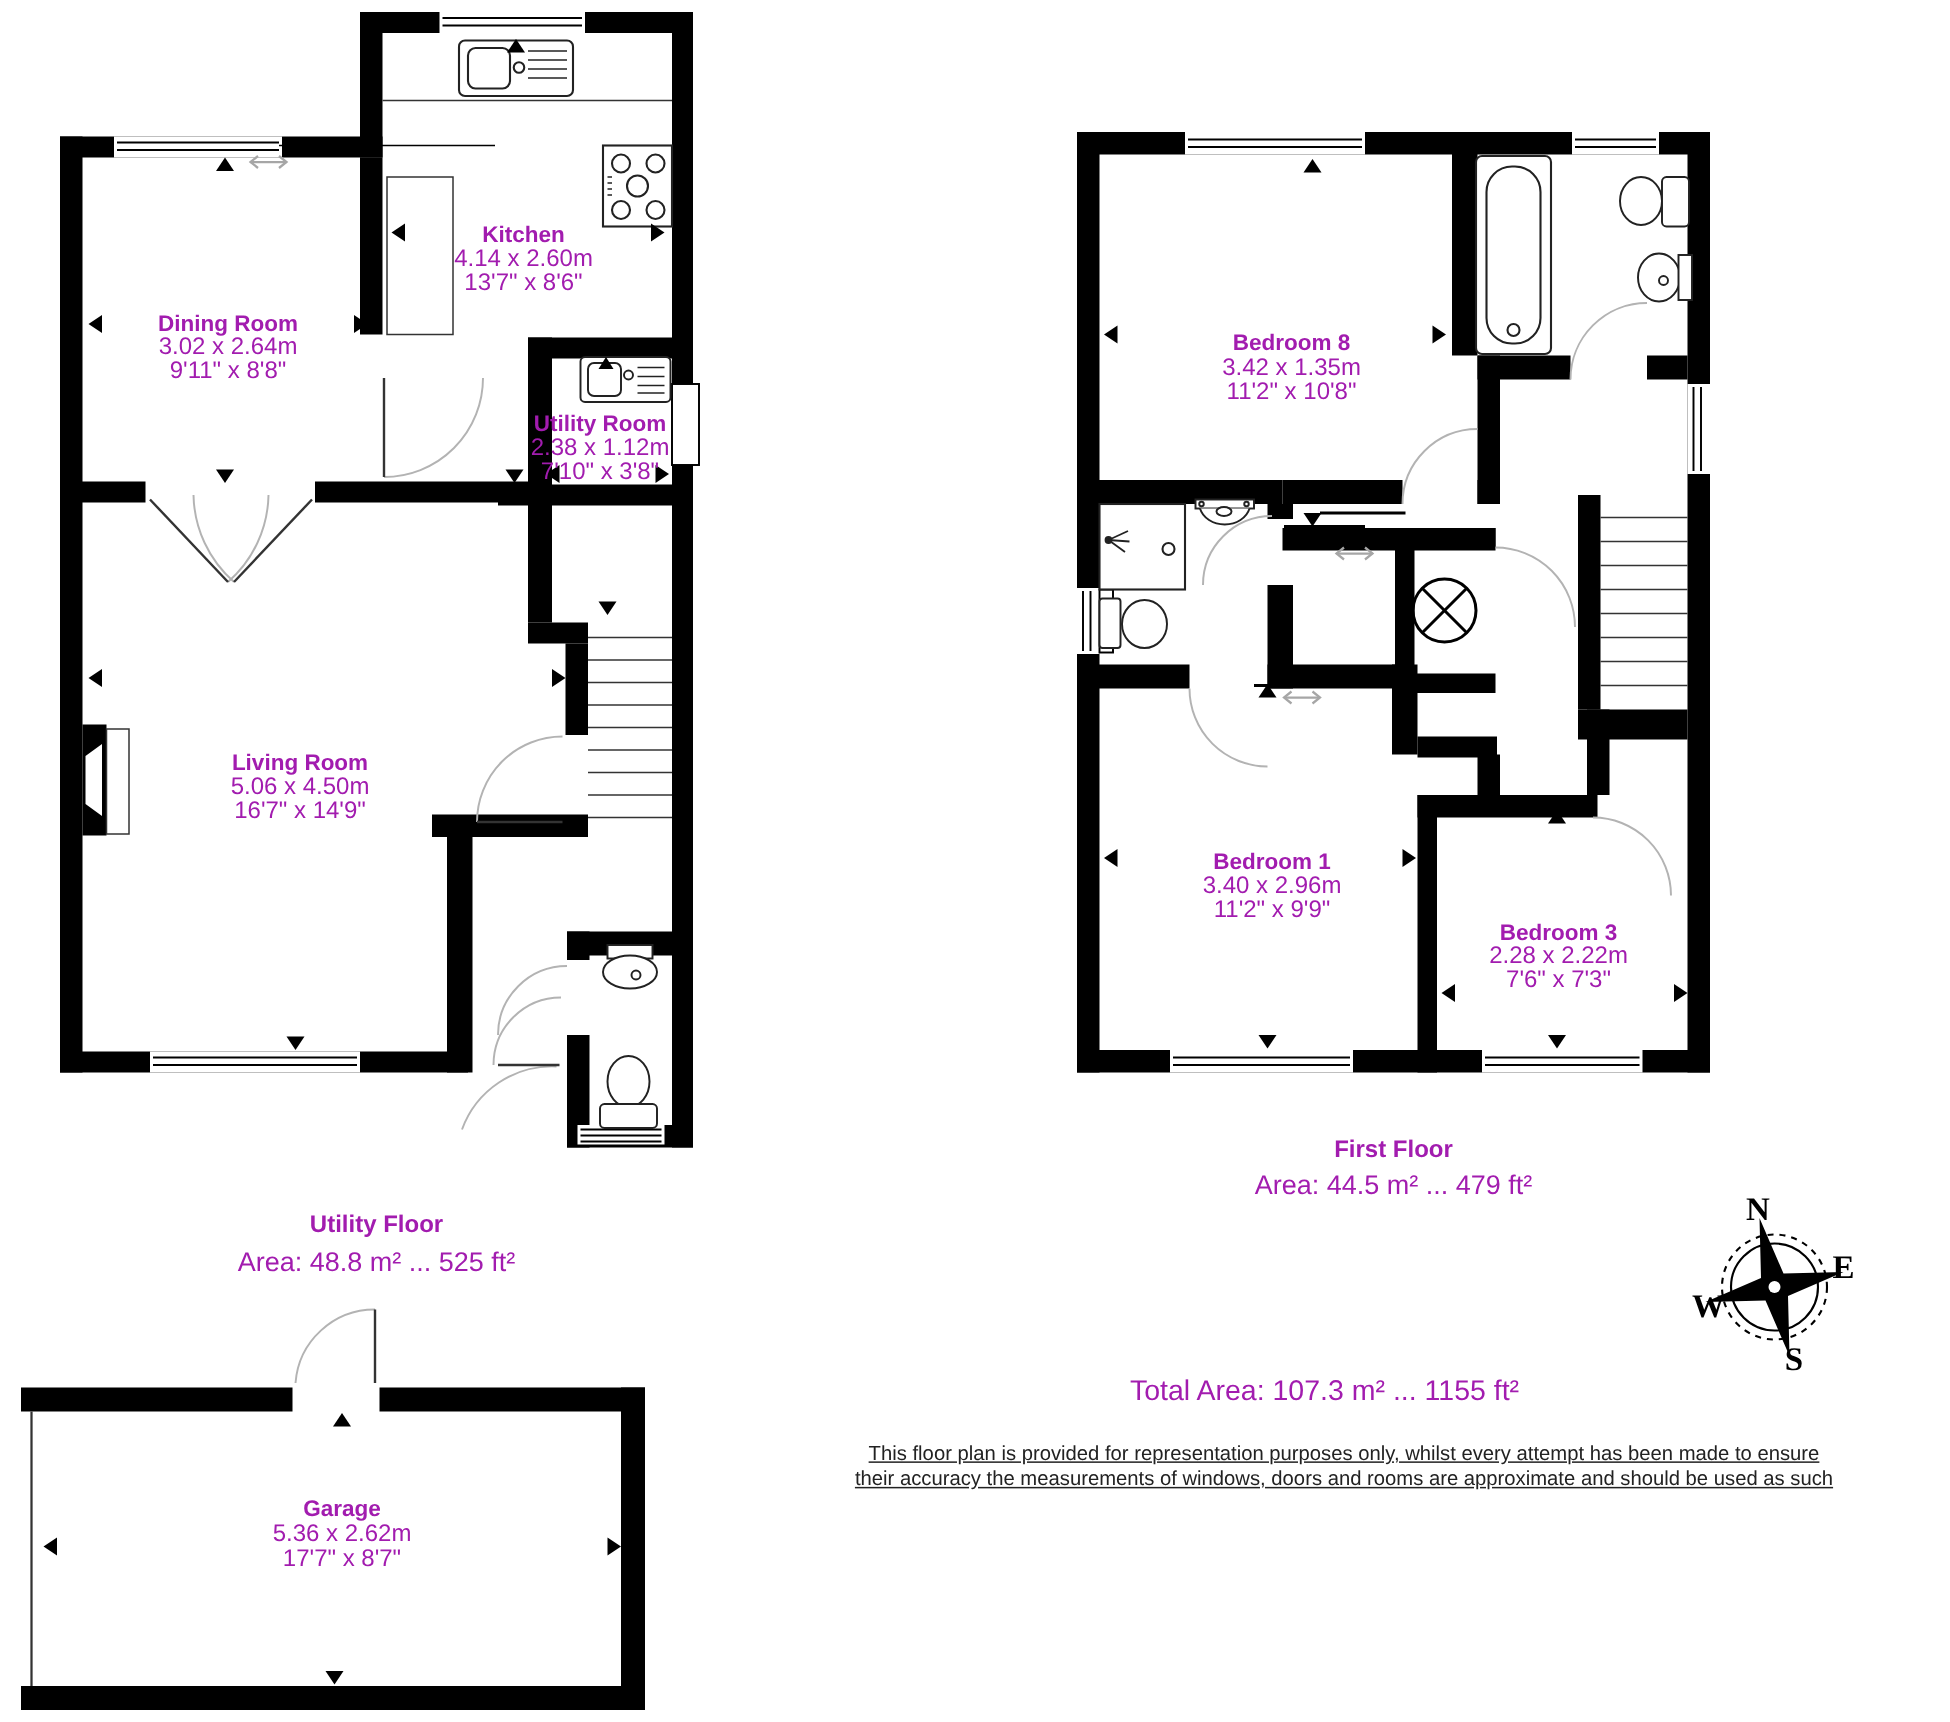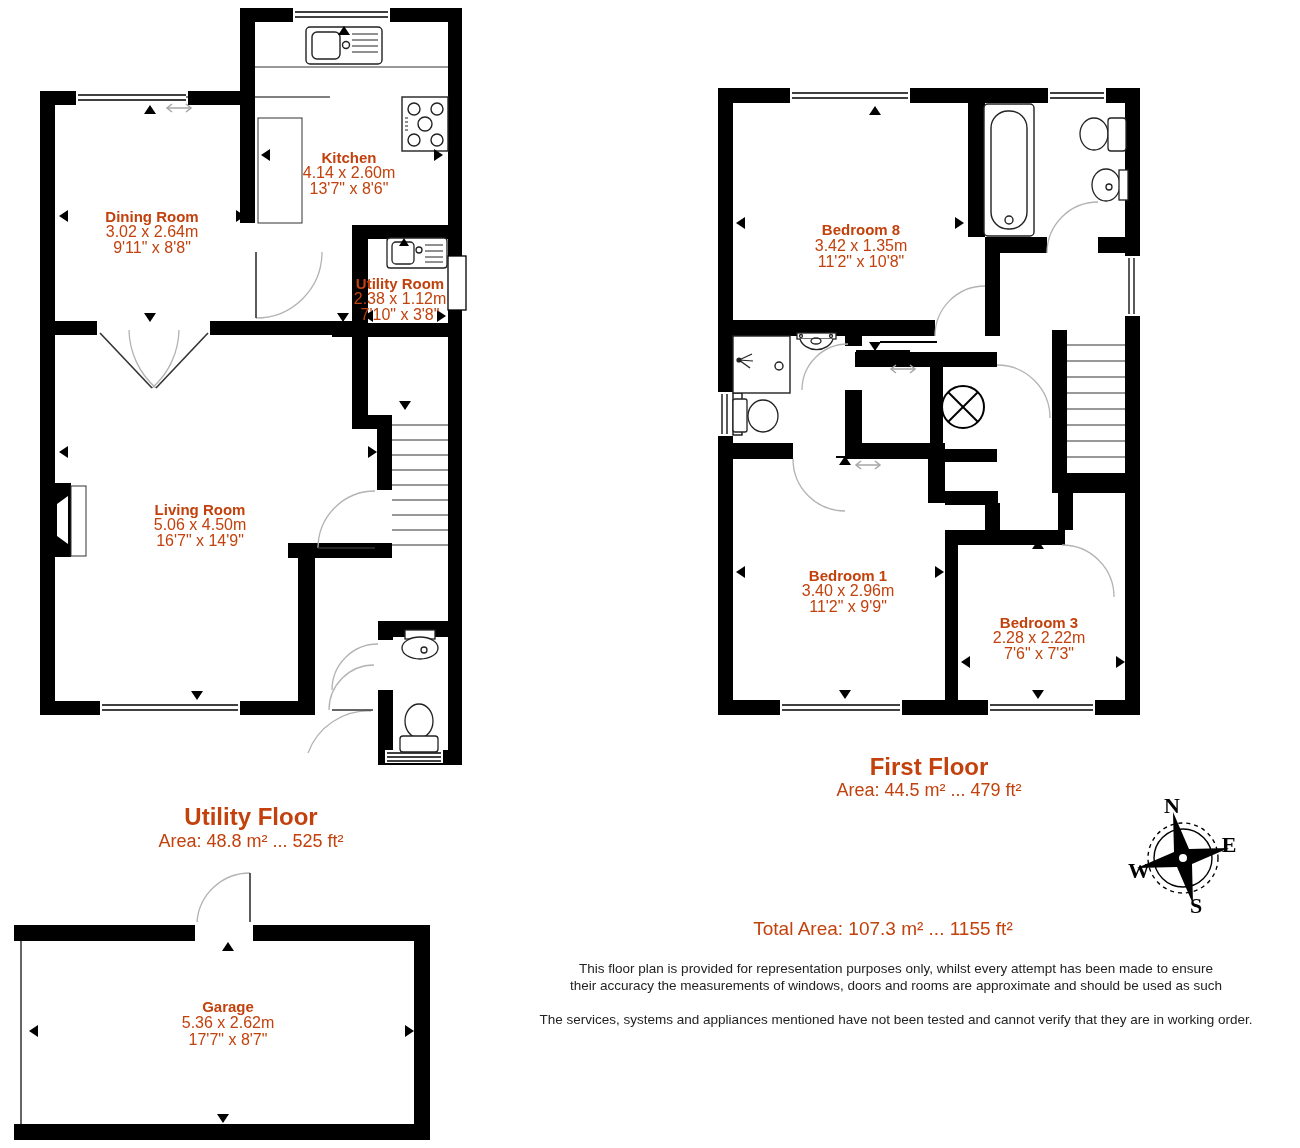--- a/index.html
+++ b/index.html
@@ -1,25 +1,25 @@
 <!DOCTYPE html>
 <html><head>
 <meta charset="utf-8">
 <style>
   html,body{margin:0;padding:0;background:#fff;}
   .canvas{position:relative;width:1300px;height:1148px;background:#ffffff;overflow:hidden;
           font-family:"Liberation Sans",sans-serif;}
   .canvas svg{position:absolute;left:0;top:0;}
-  .lbl{position:absolute;transform:translate(-50%,-50%);white-space:nowrap;color:#c2410c;line-height:1;text-align:center;}
+  .lbl{position:absolute;transform:translate(-50%,-50%);white-space:nowrap;color:#a21caf;line-height:1;text-align:center;}
   .name{font-weight:700;font-size:15px;}
   .dim{font-size:16px;}
-  .floor-title{font-weight:700;font-size:24px;}
+  .floor-title{font-weight:700;font-size:16px;}
   .floor-area{font-size:18px;}
   .total{font-size:19px;}
-  .disc{font-size:13.5px;color:#222;}
+  .disc{font-size:13.5px;color:#222;text-decoration:underline;}
   .compass-letter{font-family:"Liberation Serif",serif;font-weight:700;font-size:22px;color:#000;}
 </style>
 </head>
 <body>
 
 <div class="canvas">
 
 <svg width="1300" height="1148" viewBox="0 0 1300 1148">
 
   <g>
@@ -386,20 +386,19 @@
 <div class="lbl dim" style="left:1039px;top:654px">7'6" x 7'3"</div>
 
 <div class="lbl floor-title" style="left:251px;top:817px">Utility Floor</div>
 <div class="lbl floor-area" style="left:251px;top:841px">Area: 48.8 m² ... 525 ft²</div>
 <div class="lbl floor-title" style="left:929px;top:767px">First Floor</div>
 <div class="lbl floor-area" style="left:929px;top:790px">Area: 44.5 m² ... 479 ft²</div>
 <div class="lbl total" style="left:883px;top:928px">Total Area: 107.3 m² ... 1155 ft²</div>
 
 <div class="lbl disc" style="left:896px;top:969px">This floor plan is provided for representation purposes only, whilst every attempt has been made to ensure</div>
 <div class="lbl disc" style="left:896px;top:986px">their accuracy the measurements of windows, doors and rooms are approximate and should be used as such</div>
-<div class="lbl disc" style="left:896px;top:1020px">The services, systems and appliances mentioned have not been tested and cannot verify that they are in working order.</div>
 
 <div class="lbl compass-letter" style="left:1172px;top:806px">N</div>
 <div class="lbl compass-letter" style="left:1229px;top:845px">E</div>
 <div class="lbl compass-letter" style="left:1196px;top:906px">S</div>
 <div class="lbl compass-letter" style="left:1139px;top:871px">W</div>
 
 </div>
 
 </body></html>

